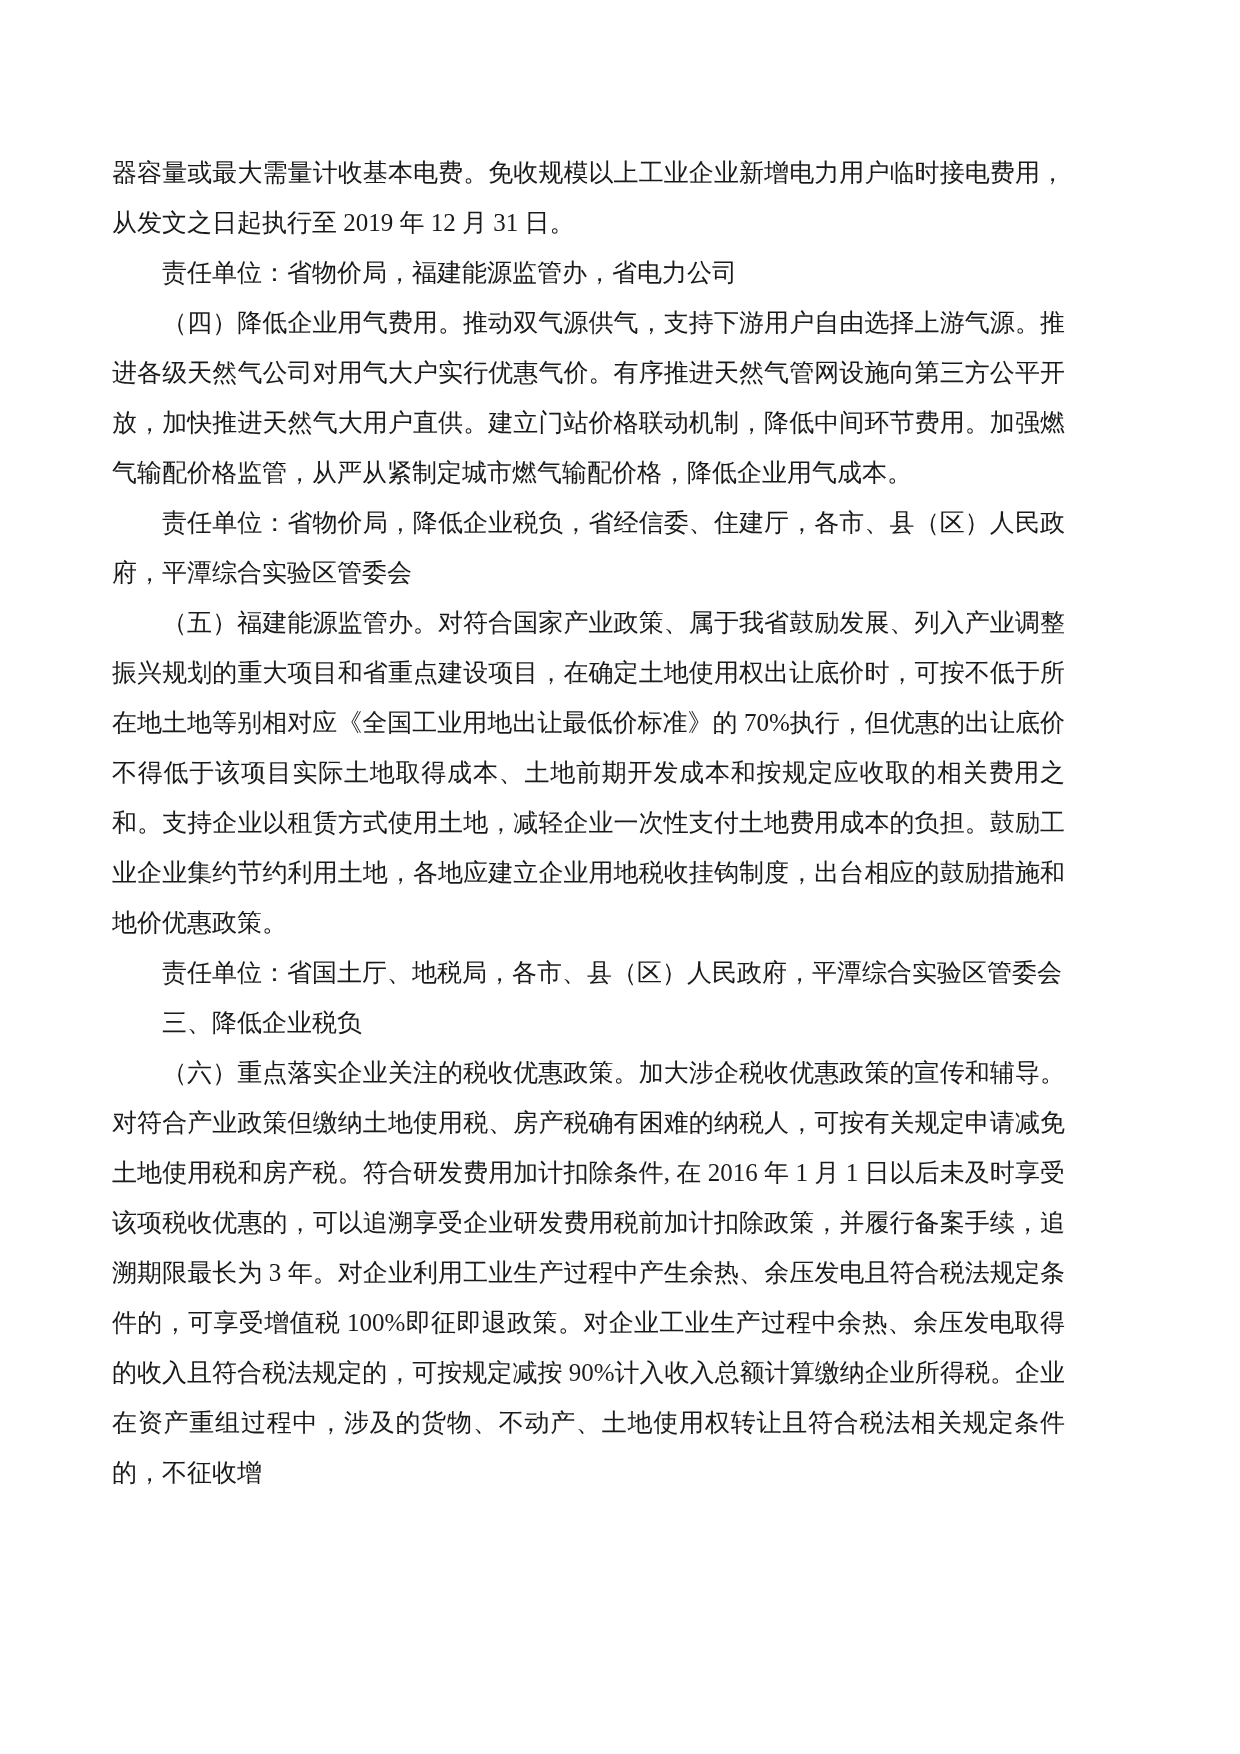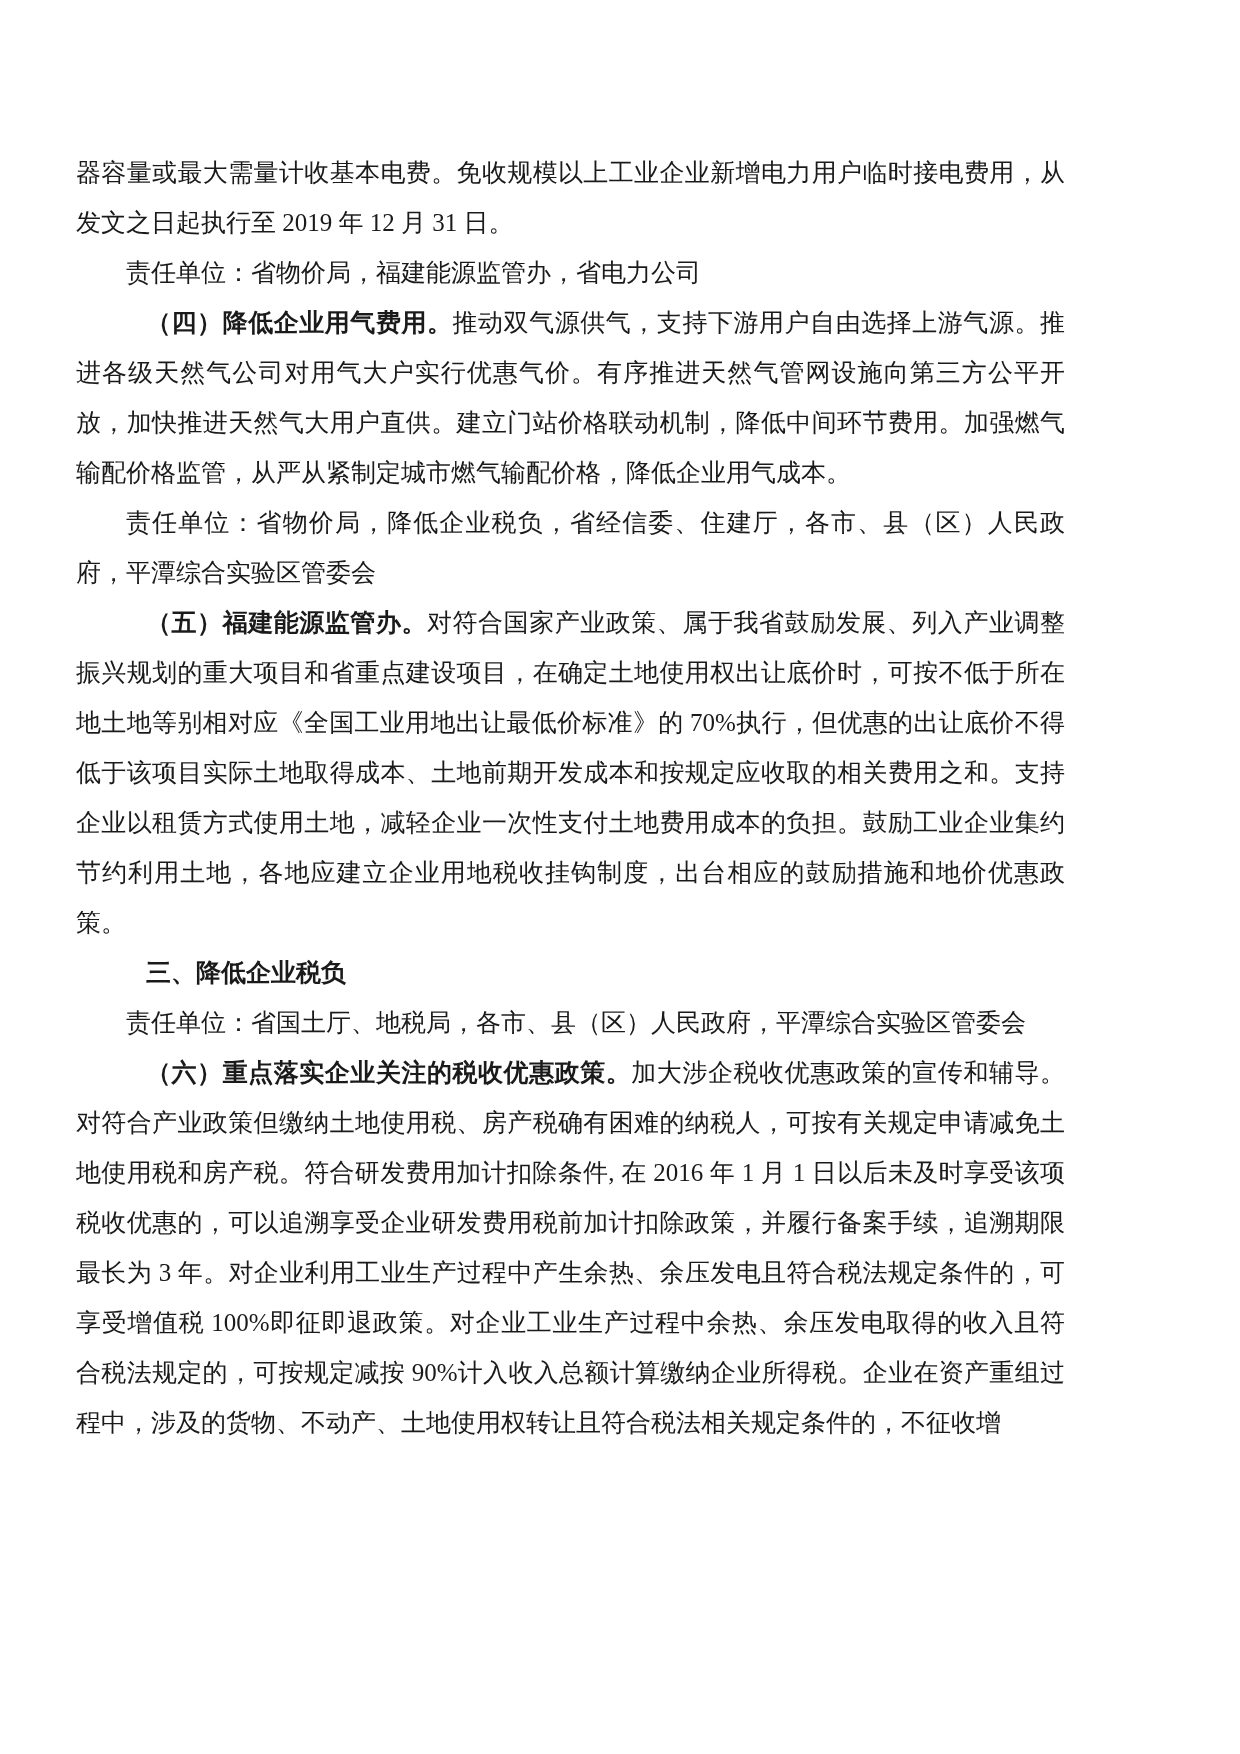--- a/index.html
+++ b/index.html
@@ -9,52 +9,51 @@
   }
   .page {
     position: relative;
     width: 1240px;
     height: 1754px;
     background: #ffffff;
     overflow: hidden;
   }
   .doc {
     box-sizing: border-box;
-    padding: 148px 175px 0 76px;
+    padding: 148px 175px 0 112px;
     width: 1240px;
   }
   .para {
     margin: 0;
     font-family: "Liberation Serif", "DejaVu Serif", serif;
     font-size: 25px;
     line-height: 50px;
     color: #1a1a1a;
     text-align: justify;
     letter-spacing: 0;
     word-break: normal;
     overflow-wrap: break-word;
   }
   .para.indent {
     text-indent: 50px;
   }
   .para strong {
-    font-weight: bold;
-    margin-left: 20px;
+    font-weight: normal;
   }
   .para.heading {
     font-weight: bold;
   }
 </style>
 </head>
 <body>
 
 <div class="page">
   <main class="doc">
       <p class="para"><span>器容量或最大需量计收基本电费。免收规模以上工业企业新增电力用户临时接电费用，从发文之日起执行至 2019 年 12 月 31 日。</span></p>
       <p class="para indent"><span>责任单位：省物价局，福建能源监管办，省电力公司</span></p>
       <p class="para indent"><strong>（四）降低企业用气费用。</strong><span>推动双气源供气，支持下游用户自由选择上游气源。推进各级天然气公司对用气大户实行优惠气价。有序推进天然气管网设施向第三方公平开放，加快推进天然气大用户直供。建立门站价格联动机制，降低中间环节费用。加强燃气输配价格监管，从严从紧制定城市燃气输配价格，降低企业用气成本。</span></p>
       <p class="para indent"><span>责任单位：省物价局，降低企业税负，省经信委、住建厅，各市、县（区）人民政府，平潭综合实验区管委会</span></p>
       <p class="para indent"><strong>（五）福建能源监管办。</strong><span>对符合国家产业政策、属于我省鼓励发展、列入产业调整振兴规划的重大项目和省重点建设项目，在确定土地使用权出让底价时，可按不低于所在地土地等别相对应《全国工业用地出让最低价标准》的 70%执行，但优惠的出让底价不得低于该项目实际土地取得成本、土地前期开发成本和按规定应收取的相关费用之和。支持企业以租赁方式使用土地，减轻企业一次性支付土地费用成本的负担。鼓励工业企业集约节约利用土地，各地应建立企业用地税收挂钩制度，出台相应的鼓励措施和地价优惠政策。</span></p>
+      <p class="para indent"><span>责任单位：省国土厅、地税局，各市、县（区）人民政府，平潭综合实验区管委会</span></p>
       <p class="para indent heading"><strong>三、降低企业税负</strong></p>
-      <p class="para indent"><span>责任单位：省国土厅、地税局，各市、县（区）人民政府，平潭综合实验区管委会</span></p>
       <p class="para indent"><strong>（六）重点落实企业关注的税收优惠政策。</strong><span>加大涉企税收优惠政策的宣传和辅导。对符合产业政策但缴纳土地使用税、房产税确有困难的纳税人，可按有关规定申请减免土地使用税和房产税。符合研发费用加计扣除条件, 在 2016 年 1 月 1 日以后未及时享受该项税收优惠的，可以追溯享受企业研发费用税前加计扣除政策，并履行备案手续，追溯期限最长为 3 年。对企业利用工业生产过程中产生余热、余压发电且符合税法规定条件的，可享受增值税 100%即征即退政策。对企业工业生产过程中余热、余压发电取得的收入且符合税法规定的，可按规定减按 90%计入收入总额计算缴纳企业所得税。企业在资产重组过程中，涉及的货物、不动产、土地使用权转让且符合税法相关规定条件的，不征收增</span></p>
     </main>
 </div>
 
 </body></html>

